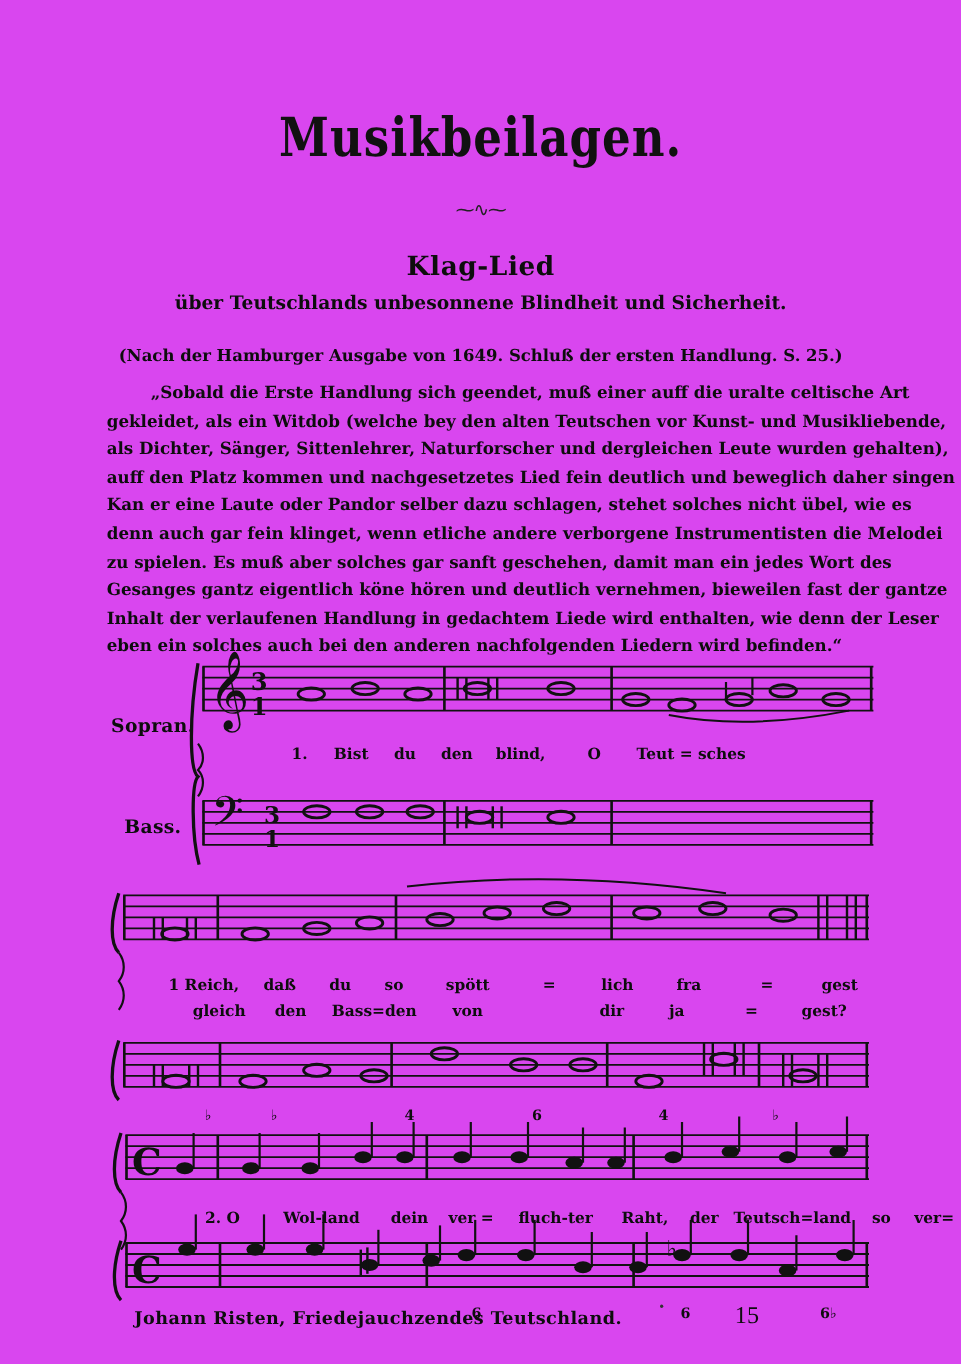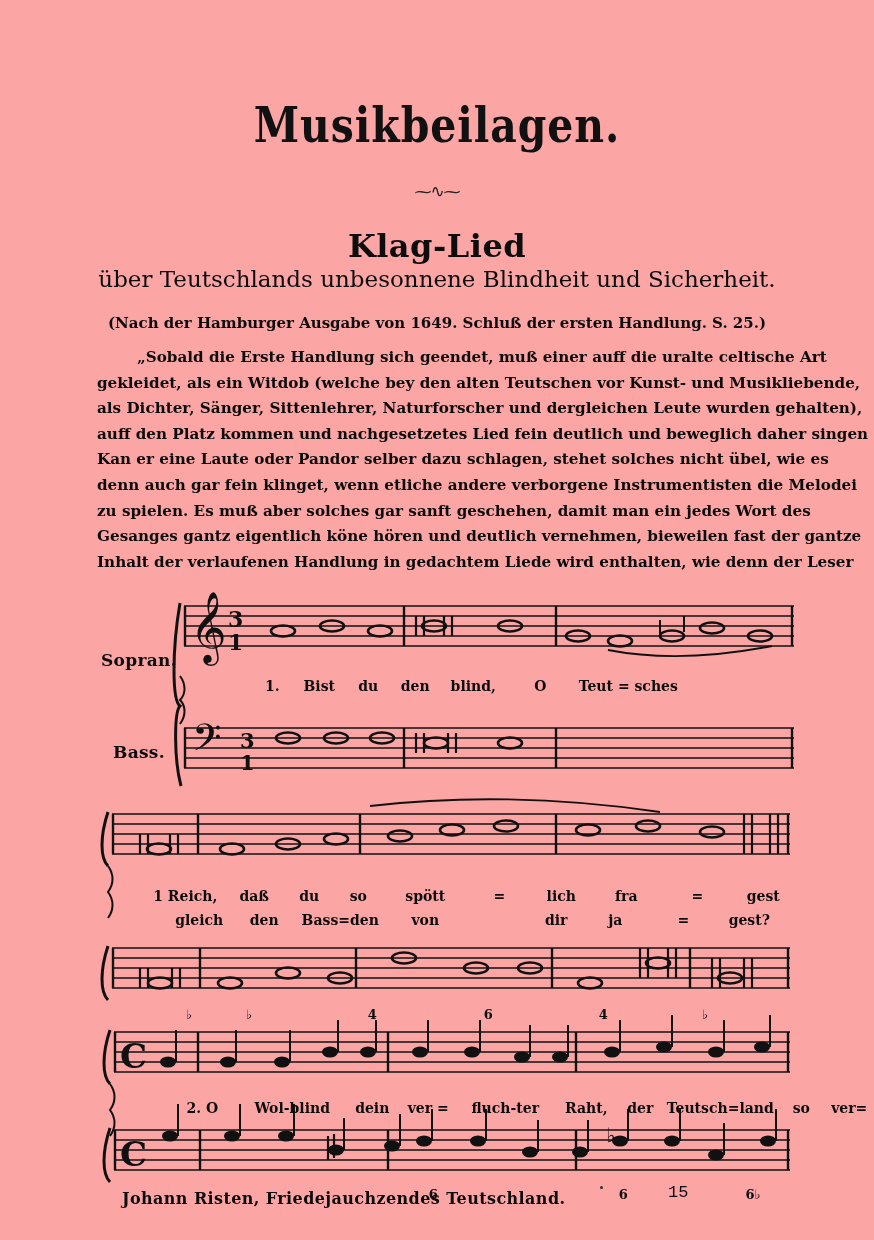--- a/index.html
+++ b/index.html
@@ -4,21 +4,21 @@
 <style>
   html, body {
     margin: 0;
     padding: 0;
     background: #ffffff;
   }
   .page {
     position: relative;
     width: 874px;
     height: 1240px;
-    background: #fca5a5;
+    background: #d946ef;
     overflow: hidden;
     font-family: "DejaVu Serif", serif;
     color: #0d0d0d;
   }
 
   
   .main-title {
     position: absolute;
     top: 96px;
     left: 0;
@@ -43,31 +43,31 @@
     color: #222;
     letter-spacing: -1px;
   }
   .song-title {
     position: absolute;
     top: 227px;
     left: 0;
     width: 874px;
     text-align: center;
     font-weight: 700;
-    font-size: 32px;
+    font-size: 24px;
     letter-spacing: 0.5px;
   }
   .song-subtitle {
     position: absolute;
     top: 266px;
     left: 0;
     width: 874px;
     text-align: center;
-    font-weight: 400;
-    font-size: 23px;
+    font-weight: 700;
+    font-size: 17px;
   }
   .source-note {
     position: absolute;
     top: 314px;
     left: 0;
     width: 874px;
     text-align: center;
     font-weight: 700;
     font-size: 15px;
   }
@@ -119,22 +119,22 @@
     top: 1189px;
     left: 122px;
     font-weight: 700;
     font-size: 16px;
     letter-spacing: 0.4px;
   }
   .page-number {
     position: absolute;
     top: 1183px;
     left: 668px;
-    font-size: 17px;
-    font-family: Liberation Mono, monospace;
+    font-size: 22px;
+    font-family: Liberation Serif, serif;
   }
   .speck {
     position: absolute;
     background: #333;
     border-radius: 50%;
   }
 </style>
 </head>
 <body>
 
@@ -149,20 +149,21 @@
   <div class="quote-block">
     <span class="quote-line indent">„Sobald die Erste Handlung sich geendet, muß einer auff die uralte celtische Art</span>
     <span class="quote-line">gekleidet, als ein Witdob (welche bey den alten Teutschen vor Kunst‐ und Musikliebende,</span>
     <span class="quote-line">als Dichter, Sänger, Sittenlehrer, Naturforscher und dergleichen Leute wurden gehalten),</span>
     <span class="quote-line">auff den Platz kommen und nachgesetzetes Lied fein deutlich und beweglich daher singen</span>
     <span class="quote-line">Kan er eine Laute oder Pandor selber dazu schlagen, stehet solches nicht übel, wie es</span>
     <span class="quote-line">denn auch gar fein klinget, wenn etliche andere verborgene Instrumentisten die Melodei</span>
     <span class="quote-line">zu spielen.  Es muß aber solches gar sanft geschehen, damit man ein jedes Wort des</span>
     <span class="quote-line">Gesanges gantz eigentlich köne hören und deutlich vernehmen, bieweilen fast der gantze</span>
     <span class="quote-line">Inhalt der verlaufenen Handlung in gedachtem Liede wird enthalten,  wie denn der Leser</span>
+    <span class="quote-line">eben ein solches auch bei den anderen nachfolgenden Liedern wird befinden.“</span>
   </div>
 
   <div class="music">
 
     <div class="part-label" style="top:650px; left:101px;">Sopran.</div>
     <div class="part-label" style="top:742px; left:113px;">Bass.</div>
 
     <svg width="874" height="1240" style="position:absolute;top:0;left:0;">
       <g fill="#111" stroke="#111">
 
@@ -453,21 +454,21 @@
     </div>
     <div class="lyric-row" style="top:896px; left:134px;">
       <span style="width:72px">gleich</span><span style="width:58px">den</span><span style="width:94px">Bass=den</span><span style="width:76px">von</span><span style="width:66px"></span><span style="width:54px">dir</span><span style="width:64px">ja</span><span style="width:72px">=</span><span style="width:60px">gest?</span>
     </div>
 
     <div class="figure-row" style="top:992px; left:140px;">
       <span style="width:44px">♭</span><span style="width:76px">♭</span><span style="width:170px">4</span><span style="width:62px">6</span><span style="width:168px">4</span><span style="width:36px">♭</span>
     </div>
 
     <div class="lyric-row" style="top:1084px; left:136px;">
-      <span style="width:74px">2. O</span><span style="width:106px">Wol‐blind</span><span style="width:54px">dein</span><span style="width:58px">ver =</span><span style="width:96px">fluch‐ter</span><span style="width:66px">Raht,</span><span style="width:42px">der</span><span style="width:118px">Teutsch=land</span><span style="width:44px">so</span><span style="width:52px">ver=</span>
+      <span style="width:74px">2. O</span><span style="width:106px">Wol‐land</span><span style="width:54px">dein</span><span style="width:58px">ver =</span><span style="width:96px">fluch‐ter</span><span style="width:66px">Raht,</span><span style="width:42px">der</span><span style="width:118px">Teutsch=land</span><span style="width:44px">so</span><span style="width:52px">ver=</span>
     </div>
 
     <div class="figure-row" style="top:1172px; left:316px;">
       <span style="width:180px">6</span><span style="width:200px">6</span><span style="width:60px">6♭</span>
     </div>
   </div>
 
   <div class="speck" style="top:1186px; left:600px; width:3px; height:3px;"></div>
 
   <div class="footer-credit">Johann Risten, Friedejauchzendes Teutschland.</div>

